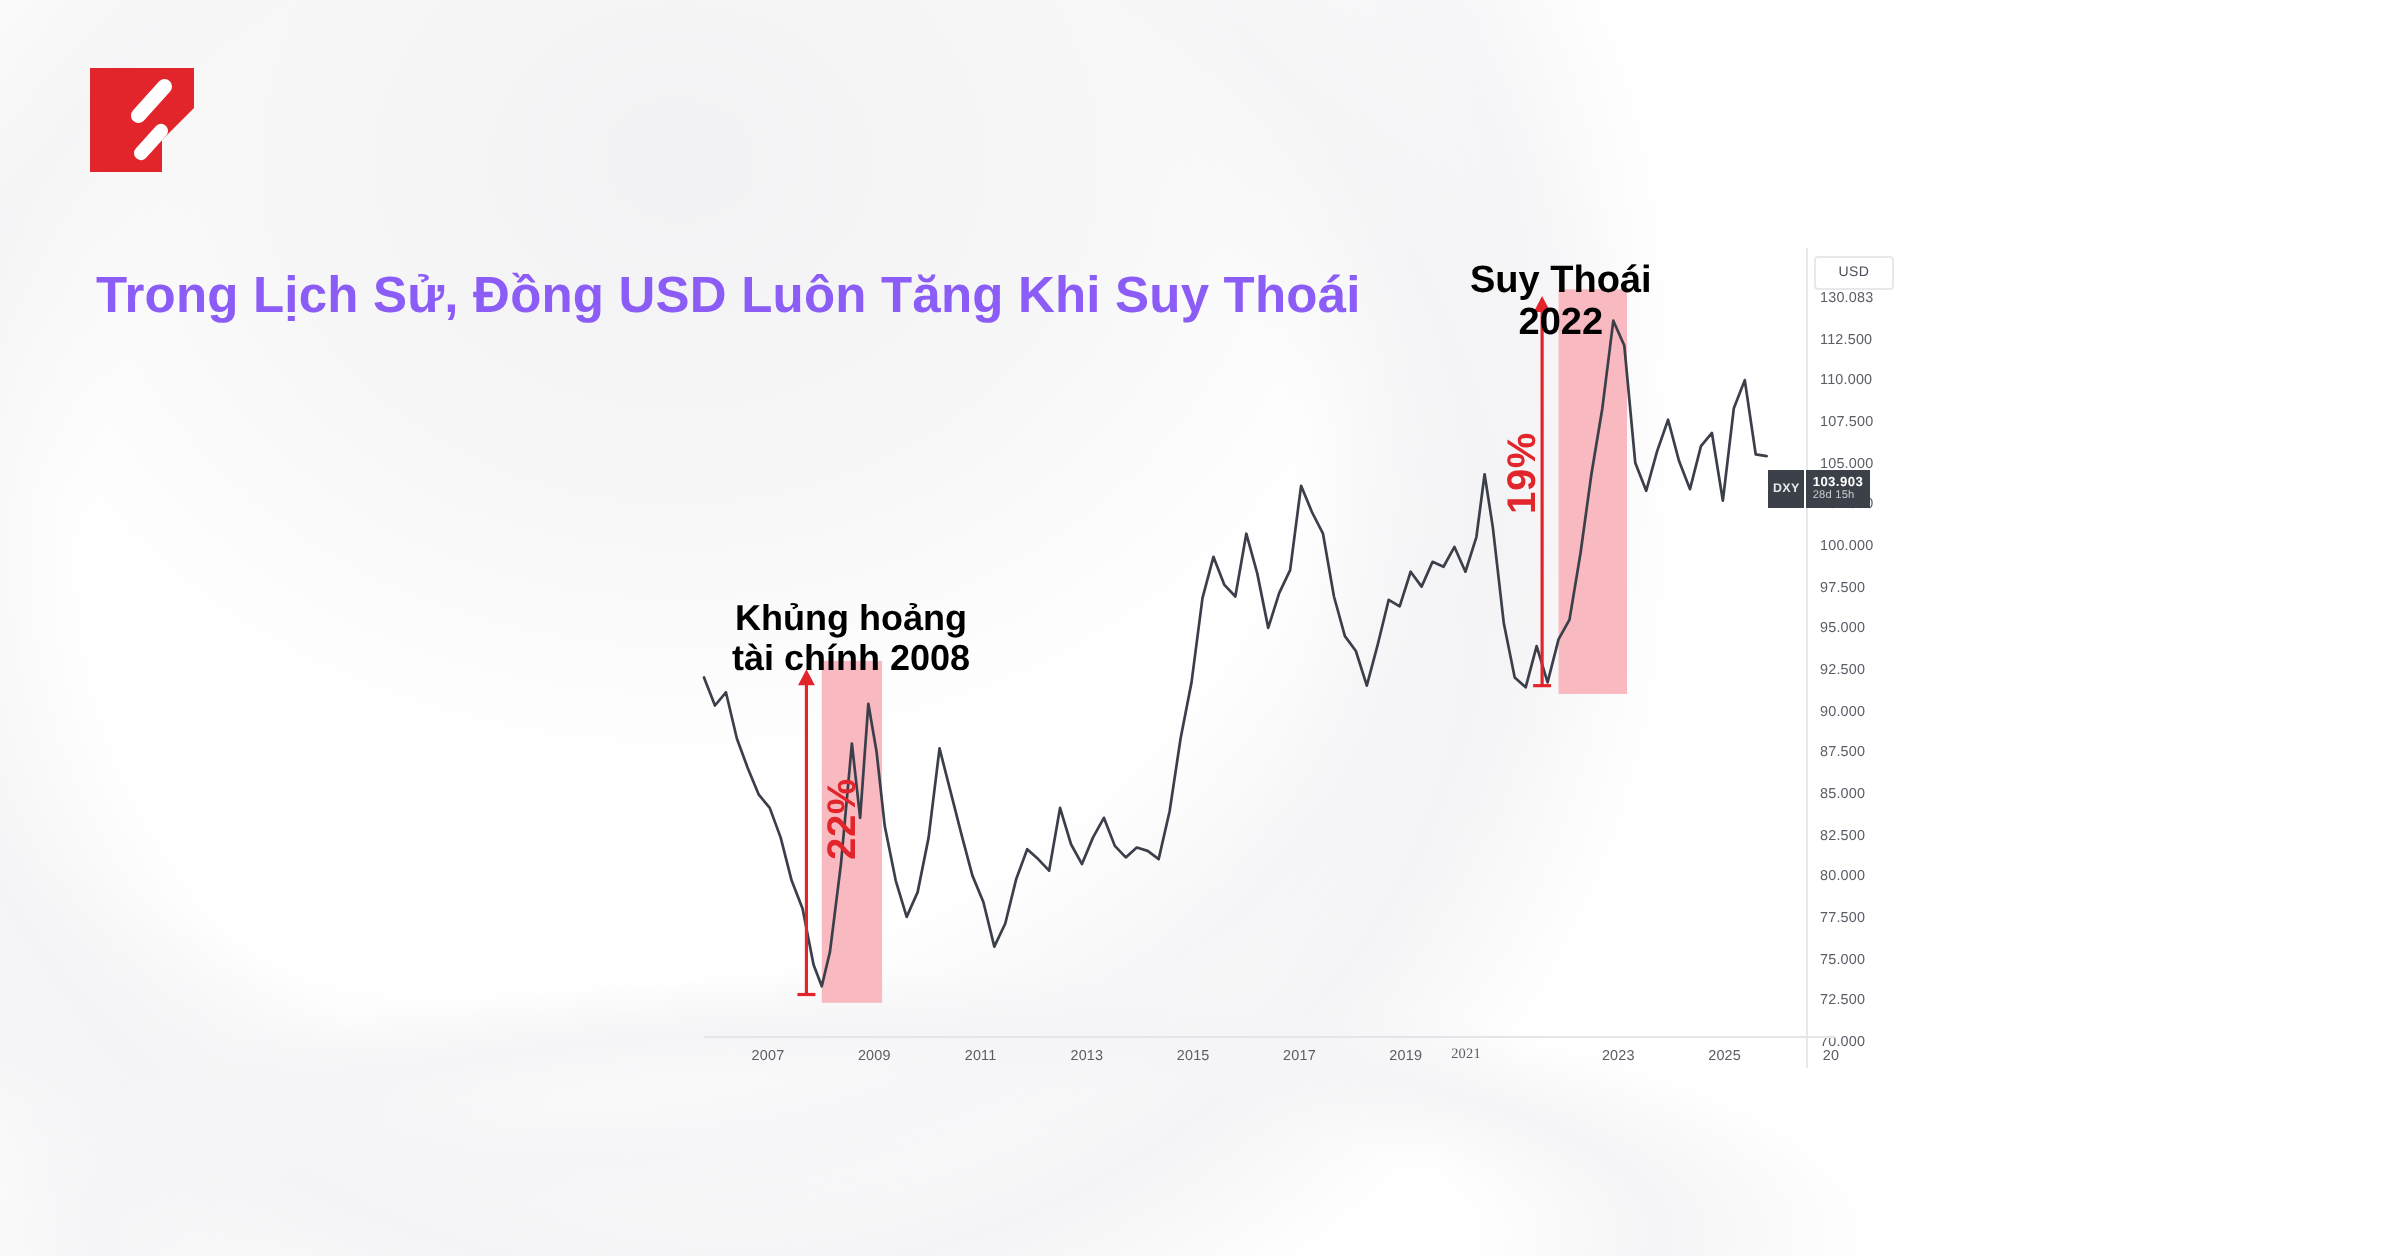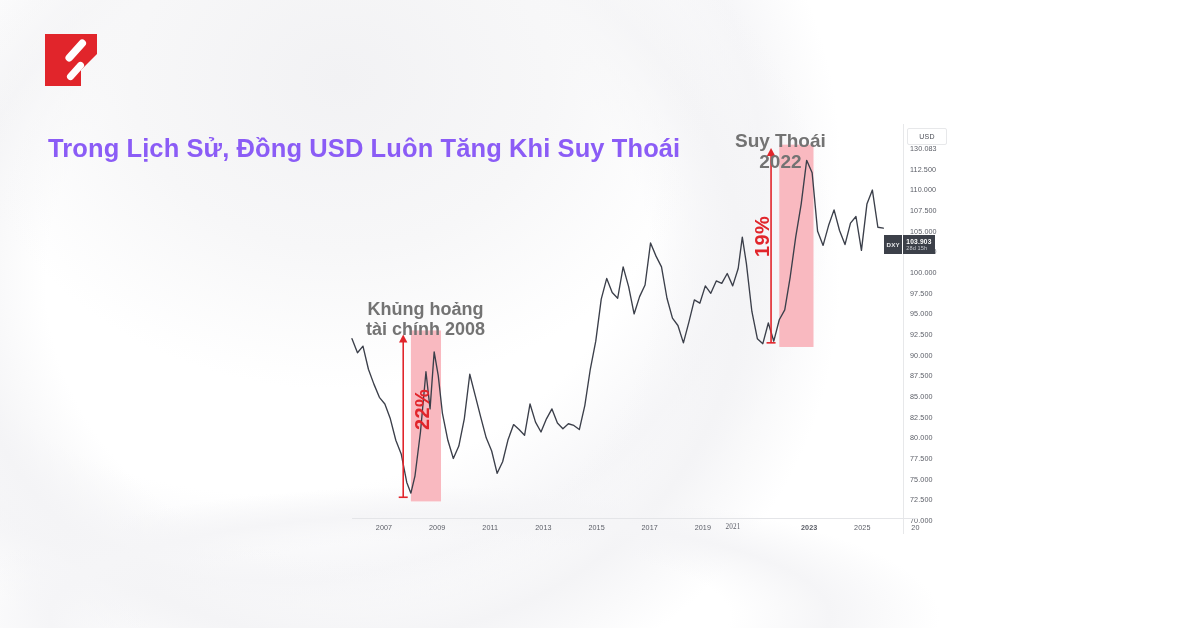--- a/index.html
+++ b/index.html
@@ -34,21 +34,21 @@
   #headline{
     position:absolute;left:48px;top:134px;
     font-size:25.5px;font-weight:bold;letter-spacing:.1px;
     color:#8b5cf6;white-space:nowrap;
   }
   
   #chart-wrap{position:absolute;left:330px;top:110px;width:640px;height:440px;}
   #chart-svg{display:block;}
   
   .annot{
-    position:absolute;color:#737373;font-weight:bold;text-align:center;
+    position:absolute;color:#000000;font-weight:bold;text-align:center;
     line-height:1.12;white-space:pre-line;
   }
   #annot-2008{left:366px;top:299px;font-size:18px;text-align:center;}
   #annot-2022{left:735px;top:130px;font-size:19px;}
   .pct-label{
     position:absolute;color:#e1252b;font-weight:bold;font-size:20px;
     transform:rotate(-90deg);transform-origin:center center;
     letter-spacing:.3px;
   }
   #pct-2008{left:399px;top:398px;width:46px;text-align:center;}
@@ -178,16 +178,16 @@
 
 <div id="x-axis">
     <div class="x-tick" style="left: 32px;">2007</div>
     <div class="x-tick" style="left: 85.1455px;">2009</div>
     <div class="x-tick" style="left: 138.291px;">2011</div>
     <div class="x-tick" style="left: 191.437px;">2013</div>
     <div class="x-tick" style="left: 244.582px;">2015</div>
     <div class="x-tick" style="left: 297.728px;">2017</div>
     <div class="x-tick" style="left: 350.873px;">2019</div>
     <div class="x-tick" style="left: 381px; font-family: Liberation Serif, serif;">2021</div>
-    <div class="x-tick" style="left: 457.164px; font-weight: bold;">2023</div>
+    <div class="x-tick" style="left: 457.164px;">2023</div>
     <div class="x-tick" style="left: 510.31px;">2025</div>
     <div class="x-tick" style="left: 563.455px;">20</div>
   </div>
 
 </body></html>

